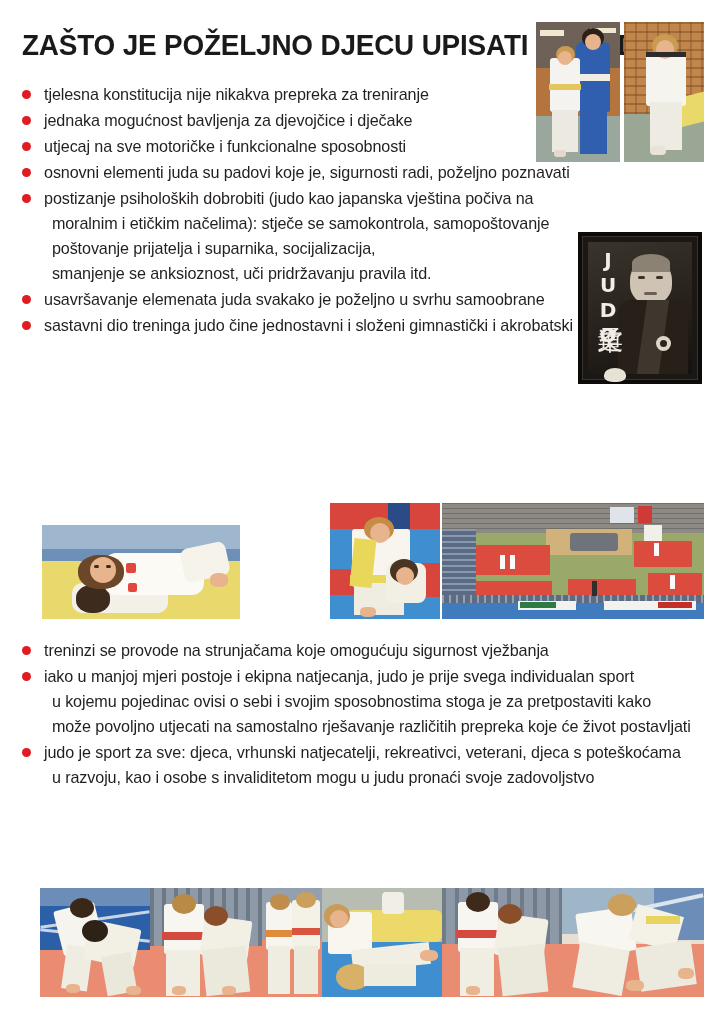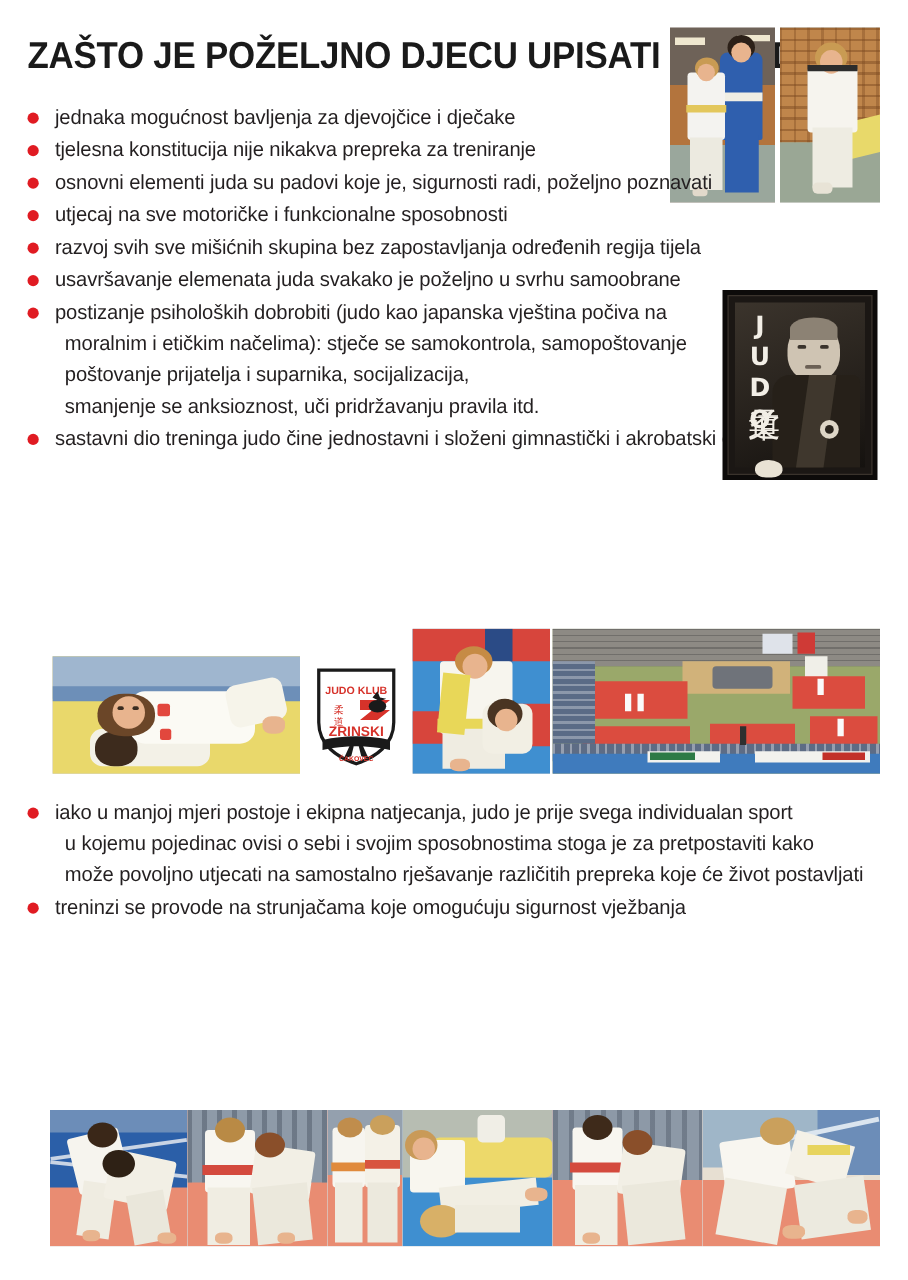--- a/index.html
+++ b/index.html
@@ -123,48 +123,44 @@
     <div style="left:26px;top:80px;width:32px;height:48px;background:#eeece2;"></div>
     <div class="hairL" style="left:28px;top:12px;width:26px;height:24px;"></div>
     <div class="skin" style="left:32px;top:18px;width:18px;height:19px;"></div>
     <div style="left:22px;top:30px;width:40px;height:5px;background:#2c2c2c;"></div>
     <div style="left:26px;top:124px;width:16px;height:9px;background:#e8e3d6;border-radius:4px;"></div>
   </div>
 
   <div class="bl" id="list-top" style="left:18px;top:82px;">
       <div class="item">
         <span class="dot"></span>
+        <div class="line sq">tjelesna konstitucija nije nikakva prepreka za treniranje</div>
+      </div>
+      <div class="item">
+        <span class="dot"></span>
         <div class="line sq">jednaka mogućnost bavljenja za djevojčice i dječake</div>
       </div>
       <div class="item">
         <span class="dot"></span>
-        <div class="line sq">tjelesna konstitucija nije nikakva prepreka za treniranje</div>
+        <div class="line sq">utjecaj na sve motoričke i funkcionalne sposobnosti</div>
       </div>
       <div class="item">
         <span class="dot"></span>
         <div class="line sq">osnovni elementi juda su padovi koje je, sigurnosti radi,  poželjno poznavati</div>
-      </div>
-      <div class="item">
-        <span class="dot"></span>
-        <div class="line sq">utjecaj na sve motoričke i funkcionalne sposobnosti</div>
-      </div>
-      <div class="item">
-        <span class="dot"></span>
-        <div class="line sq">razvoj svih sve mišićnih skupina bez zapostavljanja određenih regija tijela</div>
-      </div>
-      <div class="item">
-        <span class="dot"></span>
-        <div class="line sq">usavršavanje elemenata juda svakako je poželjno u svrhu samoobrane</div>
       </div>
       <div class="item">
         <span class="dot"></span>
         <div class="line sq">postizanje psiholoških dobrobiti (judo kao japanska vještina počiva na</div>
         <div class="line sq ind">moralnim i etičkim načelima): stječe se samokontrola, samopoštovanje</div>
         <div class="line sq ind">poštovanje prijatelja i suparnika, socijalizacija,</div>
         <div class="line sq ind">smanjenje se anksioznost, uči pridržavanju pravila itd.</div>
+      </div>
+      <div class="item">
+        <span class="dot"></span>
+        <div class="line sq">usavršavanje elemenata juda svakako je poželjno u svrhu samoobrane</div>
       </div>
       <div class="item">
         <span class="dot"></span>
         <div class="line sq">sastavni dio treninga judo čine jednostavni i složeni gimnastički i akrobatski elementi</div>
       </div>
     </div>
 
   <div class="ph" id="kano">
     <div class="kano-frame"></div>
     <div style="left:10px;top:10px;width:104px;height:132px;background:linear-gradient(160deg,#3b342c 0%,#25201b 60%,#15120f 100%);"></div>
@@ -196,37 +192,20 @@
     <div style="left:140px;top:20px;width:46px;height:34px;background:#f6f4ea;border-radius:8px;transform:rotate(-12deg);"></div>
     <div class="hair" style="left:36px;top:30px;width:46px;height:34px;background:#6b4628;border-radius:46%;"></div>
     <div class="skin" style="left:48px;top:32px;width:26px;height:26px;"></div>
     <div style="left:52px;top:40px;width:5px;height:3px;background:#3a2c20;border-radius:2px;"></div>
     <div style="left:64px;top:40px;width:5px;height:3px;background:#3a2c20;border-radius:2px;"></div>
     <div style="left:84px;top:38px;width:10px;height:10px;background:#e2473d;border-radius:2px;"></div>
     <div style="left:86px;top:58px;width:9px;height:9px;background:#e2473d;border-radius:2px;"></div>
     <div class="skin" style="left:168px;top:48px;width:18px;height:14px;border-radius:40%;"></div>
   </div>
 
-  <div id="logo" style="position:absolute;">
-    <svg viewBox="0 0 70 84" width="70" height="84" aria-hidden="true">
-      <path d="M5 6 H65 V48 C65 66 50 76 35 81 C20 76 5 66 5 48 Z" fill="#ffffff" stroke="#1a1a1a" stroke-width="2.6"></path>
-      <path d="M18 24 Q35 16 52 24" fill="none" stroke="none"></path>
-      <text x="35" y="25" text-anchor="middle" font-size="8.5" font-weight="bold" fill="#d6322a" font-family="Liberation Sans, sans-serif">JUDO KLUB</text>
-      <text x="21" y="40" text-anchor="middle" font-size="8" fill="#d6322a" font-family="DejaVu Sans, sans-serif">柔</text>
-      <text x="21" y="50" text-anchor="middle" font-size="8" fill="#d6322a" font-family="DejaVu Sans, sans-serif">道</text>
-      <polygon points="38,30 62,30 52,38 62,38 52,46 38,46 48,38 38,38" fill="#d6322a"></polygon>
-      <path d="M48 28 l4 -5 l2 5 l5 1 l-5 2 z" fill="#1a1a1a"></path>
-      <ellipse cx="52" cy="35" rx="7" ry="5" fill="#1a1a1a"></ellipse>
-      <text x="35" y="59" text-anchor="middle" font-size="11" font-weight="bold" fill="#d6322a" font-family="Liberation Sans, sans-serif">ZRINSKI</text>
-      <path d="M8 62 Q35 56 62 62 L62 70 Q35 64 8 70 Z" fill="#1a1a1a"></path>
-      <path d="M30 66 l-5 11 l6 -2 l2 -8 z" fill="#1a1a1a"></path>
-      <path d="M40 66 l5 11 l-6 -2 l-2 -8 z" fill="#1a1a1a"></path>
-      <text x="35" y="79" text-anchor="middle" font-size="5.5" font-weight="bold" fill="#d6322a" font-family="Liberation Sans, sans-serif">ČAKOVEC</text>
-    </svg>
-  </div>
 
   <div class="ph" id="photoMidB">
     <div style="left:0;top:0;width:110px;height:116px;background:#3f8fd0;"></div>
     <div style="left:0;top:0;width:110px;height:26px;background:#d7453c;"></div>
     <div style="left:0;top:66px;width:46px;height:26px;background:#d7453c;"></div>
     <div style="left:74px;top:60px;width:36px;height:34px;background:#d7453c;"></div>
     <div style="left:58px;top:0;width:22px;height:26px;background:#2b4b86;"></div>
     <div class="gi" style="left:22px;top:26px;width:58px;height:58px;background:#f7f5ee;"></div>
     <div style="left:24px;top:78px;width:50px;height:34px;background:#efece1;"></div>
     <div class="hairL" style="left:34px;top:14px;width:30px;height:24px;background:#c68b45;"></div>
@@ -268,27 +247,32 @@
     <div style="left:58px;top:52px;width:5px;height:14px;background:#fafafa;"></div>
     <div style="left:68px;top:52px;width:5px;height:14px;background:#fafafa;"></div>
     <div style="left:150px;top:78px;width:5px;height:15px;background:#2f2f2f;"></div>
     <div style="left:228px;top:72px;width:5px;height:14px;background:#fafafa;"></div>
     <div style="left:212px;top:40px;width:5px;height:13px;background:#fafafa;"></div>
   </div>
 
   <div class="bl" id="list-bottom" style="left:18px;top:638px;">
       <div class="item">
         <span class="dot"></span>
+        <div class="line sq">treninzi se provode na strunjačama koje omogućuju sigurnost vježbanja</div>
+      </div>
+      <div class="item">
+        <span class="dot"></span>
         <div class="line sq">iako u manjoj mjeri postoje i ekipna natjecanja, judo je prije svega individualan sport</div>
         <div class="line sq ind">u kojemu pojedinac ovisi o sebi i svojim sposobnostima  stoga je za pretpostaviti kako</div>
         <div class="line sq ind">može povoljno utjecati na samostalno rješavanje različitih prepreka koje će život postavljati</div>
       </div>
       <div class="item">
         <span class="dot"></span>
-        <div class="line sq">treninzi se provode na strunjačama koje omogućuju sigurnost vježbanja</div>
+        <div class="line sq">judo je sport za sve: djeca, vrhunski natjecatelji, rekreativci, veterani, djeca s poteškoćama</div>
+        <div class="line sq ind">u razvoju, kao i osobe s invaliditetom mogu u judu pronaći svoje zadovoljstvo</div>
       </div>
     </div>
 
   <div class="ph" id="photoBotA">
     <div style="left:0;top:0;width:110px;height:109px;background:#e98c72;"></div>
     <div style="left:0;top:0;width:110px;height:62px;background:#2b5fa8;"></div>
     <div style="left:0;top:0;width:110px;height:18px;background:#6c8db8;"></div>
     <div style="left:0;top:30px;width:110px;height:3px;background:#c9d4e4;transform:rotate(-8deg);"></div>
     <div style="left:0;top:46px;width:110px;height:3px;background:#c9d4e4;transform:rotate(6deg);"></div>
     <div class="gi" style="left:18px;top:18px;width:42px;height:46px;background:#f6f4ee;transform:rotate(-14deg);"></div>

